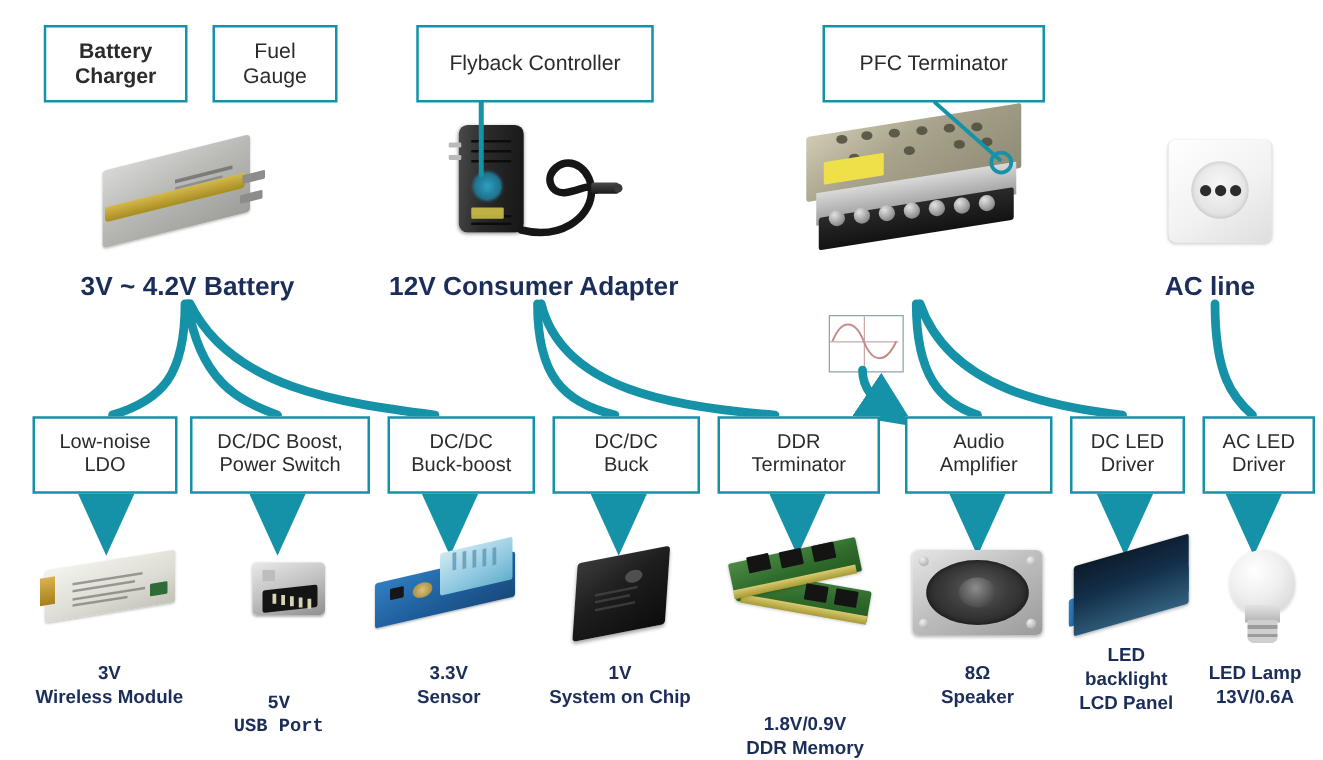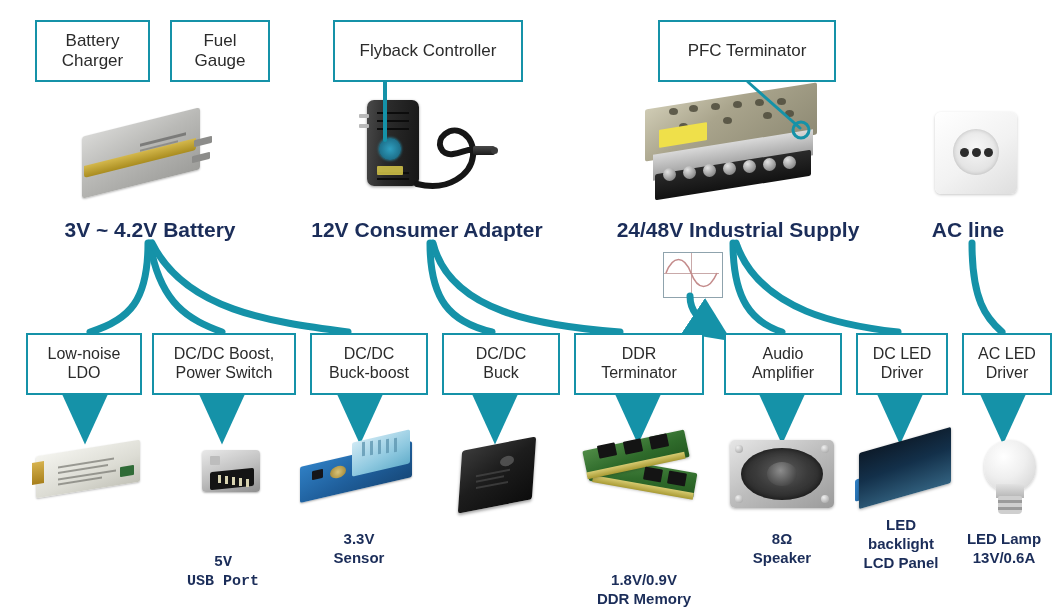--- a/index.html
+++ b/index.html
@@ -176,21 +176,21 @@
     border-radius:2px 2px 4px 4px;}
 
   
   .waveicon{position:absolute;border:1.5px solid #8fa3ad;background:#fff;}
 </style>
 </head>
 <body>
 
 <div id="stage">
 
-  <div class="callout" style="left:35px;top:20px;width:115px;height:62px;">
+  <div class="callout" style="left:35px;top:20px;width:115px;height:62px;font-weight:bold;">
     <span>
       <span>Battery</span><br>
       <span>Charger</span>
     </span>
   </div>
 
   <div class="callout" style="left:170px;top:20px;width:100px;height:62px;">
     <span>
       <span>Fuel</span><br>
       <span>Gauge</span>
@@ -260,21 +260,20 @@
   <div class="art" style="left:935px;top:112px;width:84px;height:84px;">
     <div class="sock-plate"></div>
     <div class="sock-well"></div>
     <div class="sock-hole" style="left:25px;"></div>
     <div class="sock-hole" style="left:37px;"></div>
     <div class="sock-hole" style="left:49px;"></div>
   </div>
 
   <div class="srclabel" style="left:0px;top:218px;width:300px;">3V ~ 4.2V Battery</div>
   <div class="srclabel" style="left:277px;top:218px;width:300px;">12V Consumer Adapter</div>
-  <div class="srclabel" style="left:588px;top:218px;width:300px;">24/48V Industrial Supply</div>
   <div class="srclabel" style="left:878px;top:218px;width:180px;">AC line</div>
 
   <div class="waveicon" style="left:663px;top:252px;width:58px;height:44px;">
     <svg width="55" height="41" viewBox="0 0 55 41">
       <line x1="0" y1="20.5" x2="55" y2="20.5" stroke="#c9a9a9" stroke-width="1"></line>
       <line x1="27.5" y1="0" x2="27.5" y2="41" stroke="#c9a9a9" stroke-width="1"></line>
       <path d="M2 20 C 9 2, 20 2, 27 20 C 34 38, 45 38, 53 20" fill="none" stroke="#c48b8b" stroke-width="1.6"></path>
     </svg>
   </div>
 
@@ -442,31 +441,39 @@
     <div class="lcd-pcb"></div>
     <div class="lcd-screen"></div>
   </div>
 
   <div class="art" style="left:968px;top:440px;width:84px;height:76px;">
     <div class="lamp-bulb"></div>
     <div class="lamp-neck"></div>
     <div class="lamp-base"></div>
   </div>
 
+  <div class="loadlabel" style="left:5px;top:530px;width:165px;">
+    <span>3V</span><br>
+    <span>Wireless Module</span>
+  </div>
 
   <div class="loadlabel" style="left:160px;top:554px;width:126px;font-family:Liberation Mono, monospace;">
     <span>5V</span><br>
     <span>USB Port</span>
   </div>
 
   <div class="loadlabel" style="left:296px;top:530px;width:126px;">
     <span>3.3V</span><br>
     <span>Sensor</span>
   </div>
 
+  <div class="loadlabel" style="left:416px;top:530px;width:160px;">
+    <span>1V</span><br>
+    <span>System on Chip</span>
+  </div>
 
   <div class="loadlabel" style="left:568px;top:530px;width:152px;margin-top:41px;">
     <span>1.8V/0.9V</span><br>
     <span>DDR Memory</span>
   </div>
 
   <div class="loadlabel" style="left:722px;top:530px;width:120px;">
     <span>8Ω</span><br>
     <span>Speaker</span>
   </div>

